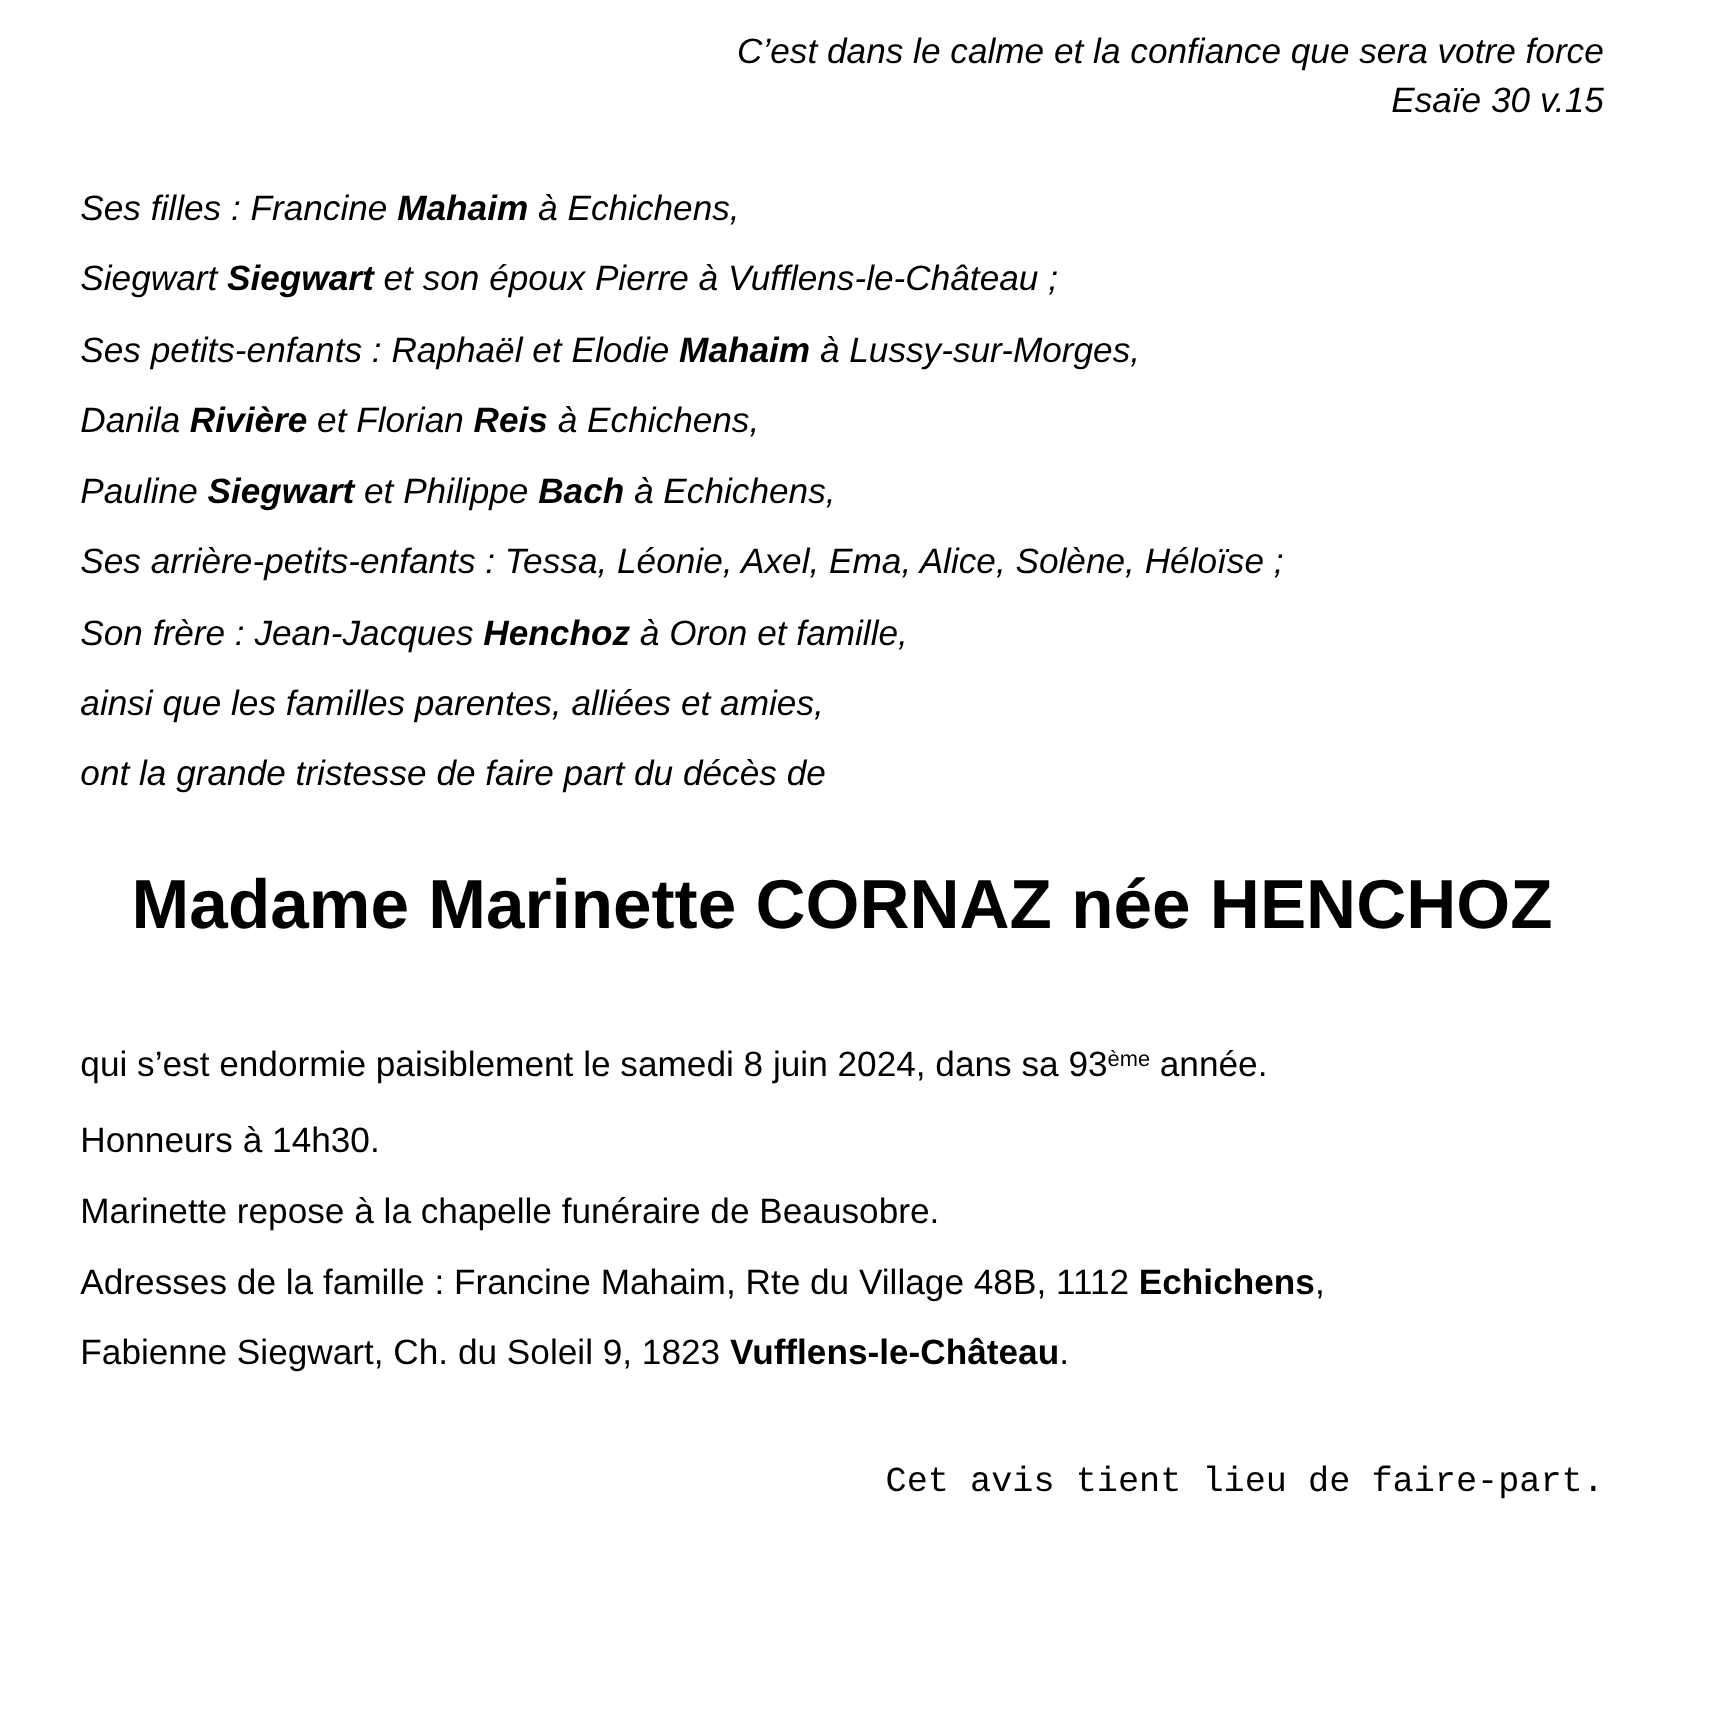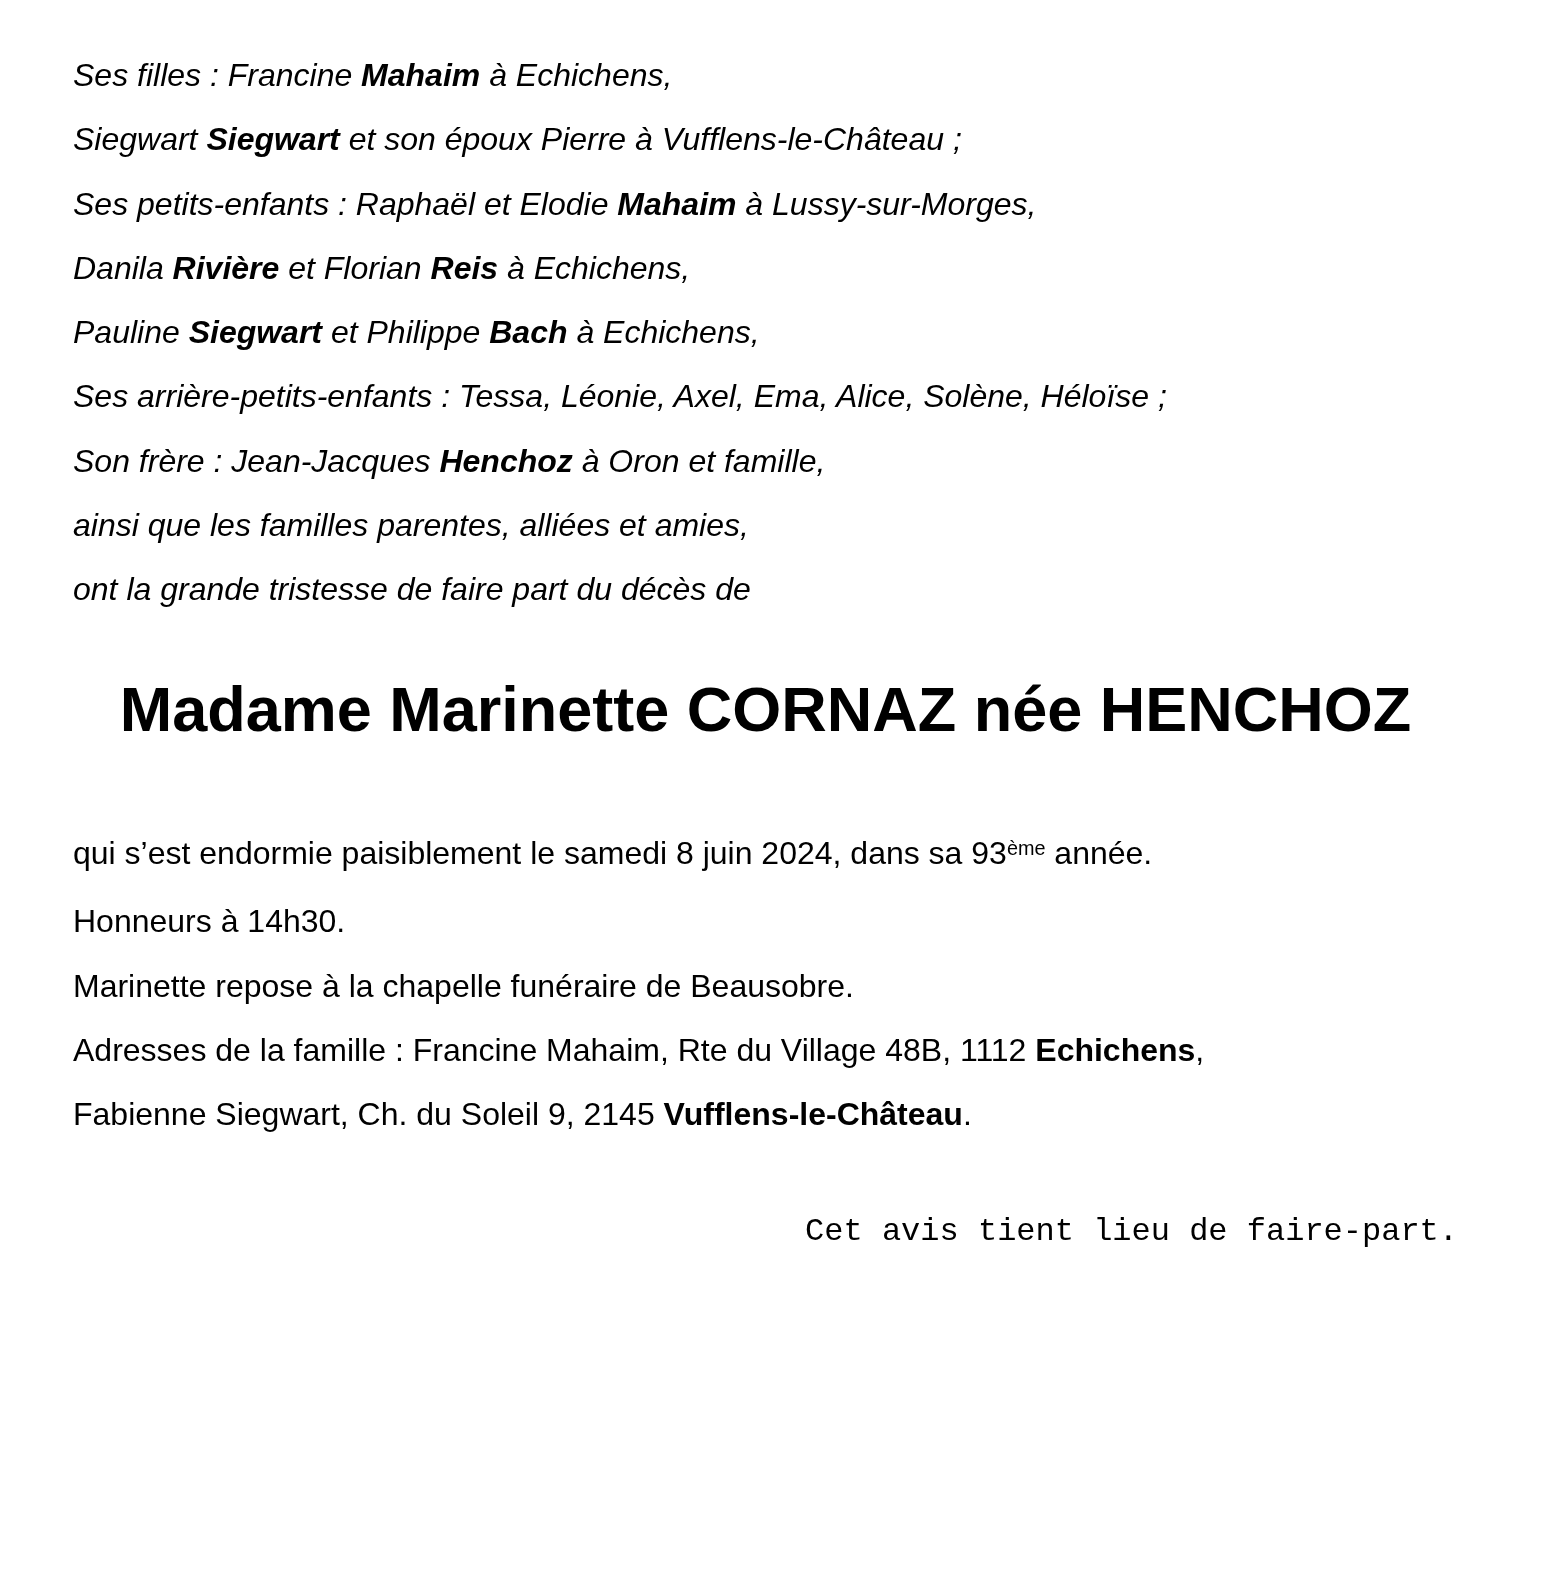--- a/index.html
+++ b/index.html
@@ -39,20 +39,22 @@
   }
   .b   { font-weight: bold; }
   .sup { font-size: 0.62em; position: relative; top: -0.43em; text-align: center; }
 </style>
 </head>
 <body>
 
 <div class="page">
 
   <div class="epigraph">
+    <div class="epigraph-line">C’est dans le calme et la confiance que sera votre force</div>
+    <div class="epigraph-line">Esaïe 30 v.15</div>
   </div>
 
   <div class="family">
       <div class="line"><span>Ses filles : Francine </span><span class="b">Mahaim</span><span> à Echichens,</span></div>
       <div class="line"><span>Siegwart </span><span class="b">Siegwart</span><span> et son époux Pierre à Vufflens-le-Château ;</span></div>
       <div class="line"><span>Ses petits-enfants : Raphaël et Elodie </span><span class="b">Mahaim</span><span> à Lussy-sur-Morges,</span></div>
       <div class="line"><span>Danila </span><span class="b">Rivière</span><span> et Florian </span><span class="b">Reis</span><span> à Echichens,</span></div>
       <div class="line"><span>Pauline </span><span class="b">Siegwart</span><span> et Philippe </span><span class="b">Bach</span><span> à Echichens,</span></div>
       <div class="line"><span>Ses arrière-petits-enfants : Tessa, Léonie, Axel, Ema, Alice, Solène, Héloïse ;</span></div>
       <div class="line"><span>Son frère : Jean-Jacques </span><span class="b">Henchoz</span><span> à Oron et famille,</span></div>
@@ -60,18 +62,18 @@
       <div class="line"><span>ont la grande tristesse de faire part du décès de</span></div>
     </div>
 
   <h1 class="title">Madame Marinette CORNAZ née HENCHOZ</h1>
 
   <div class="details">
       <div class="line"><span>qui s’est endormie paisiblement le samedi 8 juin 2024, dans sa 93</span><span class="sup">ème</span><span> année.</span></div>
       <div class="line"><span>Honneurs à 14h30.</span></div>
       <div class="line"><span>Marinette repose à la chapelle funéraire de Beausobre.</span></div>
       <div class="line"><span>Adresses de la famille : Francine Mahaim, Rte du Village 48B, 1112 </span><span class="b">Echichens</span><span>,</span></div>
-      <div class="line"><span>Fabienne Siegwart, Ch. du Soleil 9, 2145 </span><span class="b">Vufflens-le-Château</span><span>.</span></div>
+      <div class="line"><span>Fabienne Siegwart, Ch. du Soleil 9, 1823 </span><span class="b">Vufflens-le-Château</span><span>.</span></div>
     </div>
 
   <div class="footer">Cet avis tient lieu de faire-part.</div>
 
 </div>
 
 </body></html>

